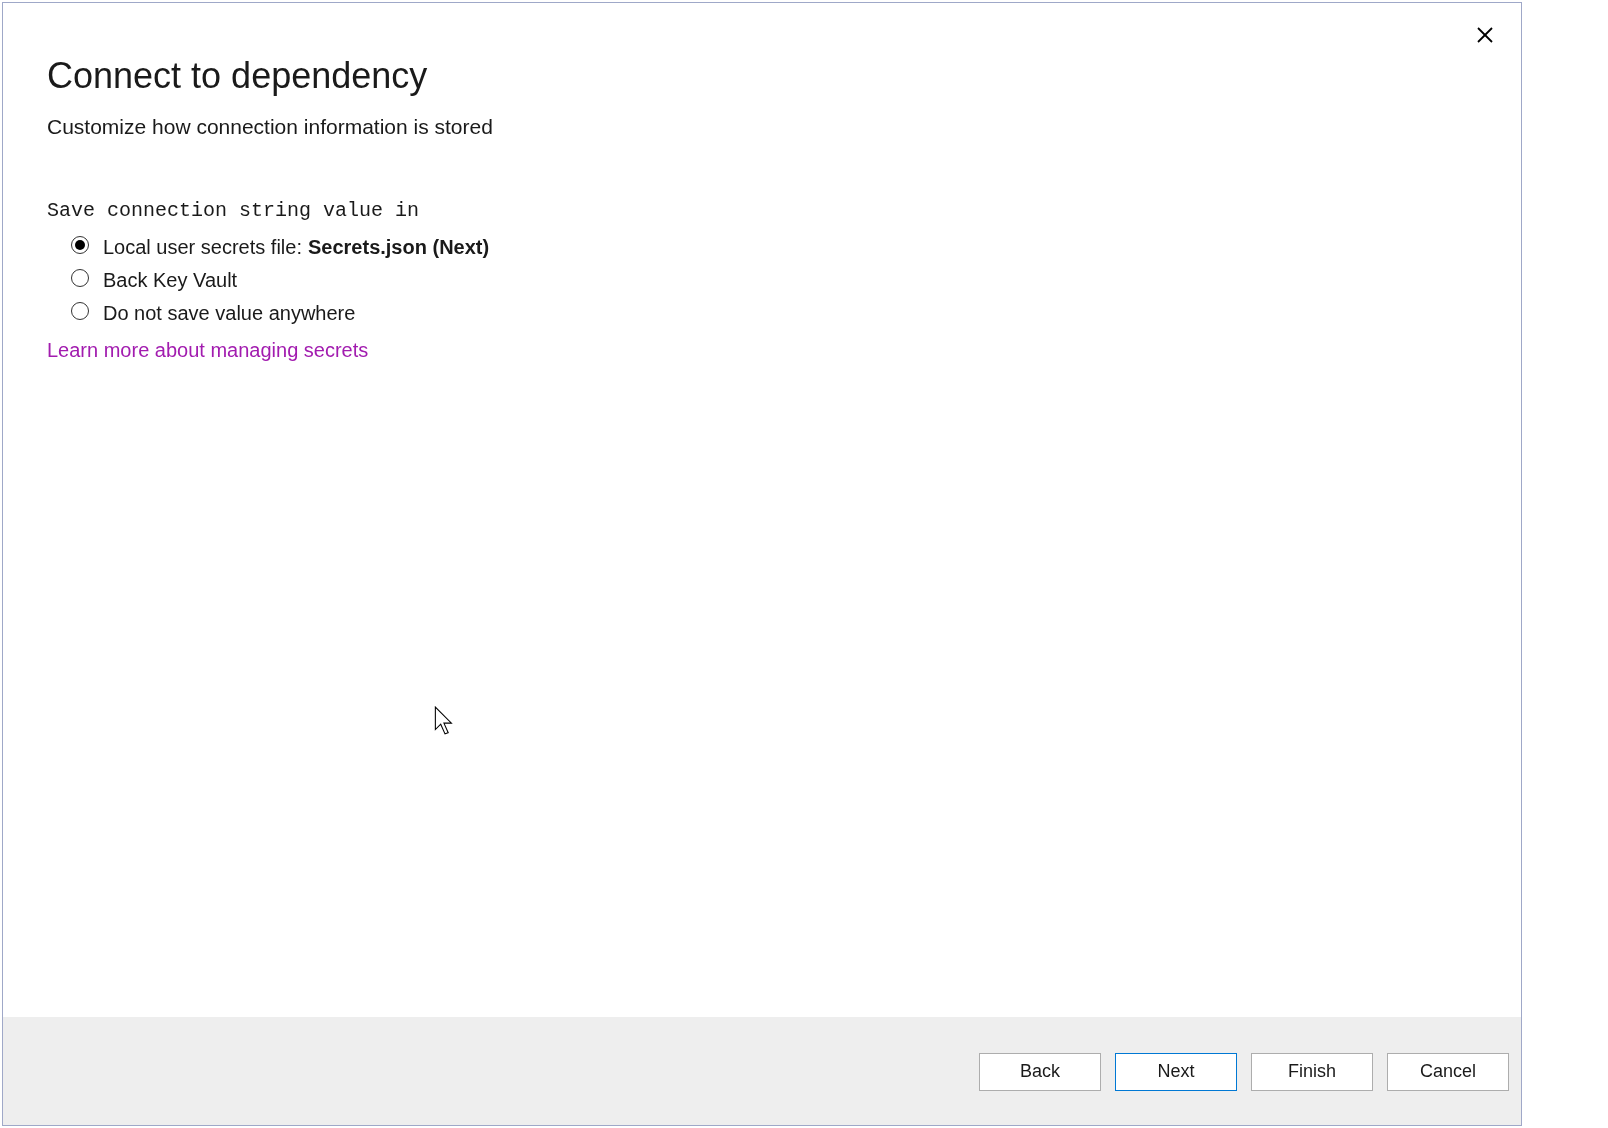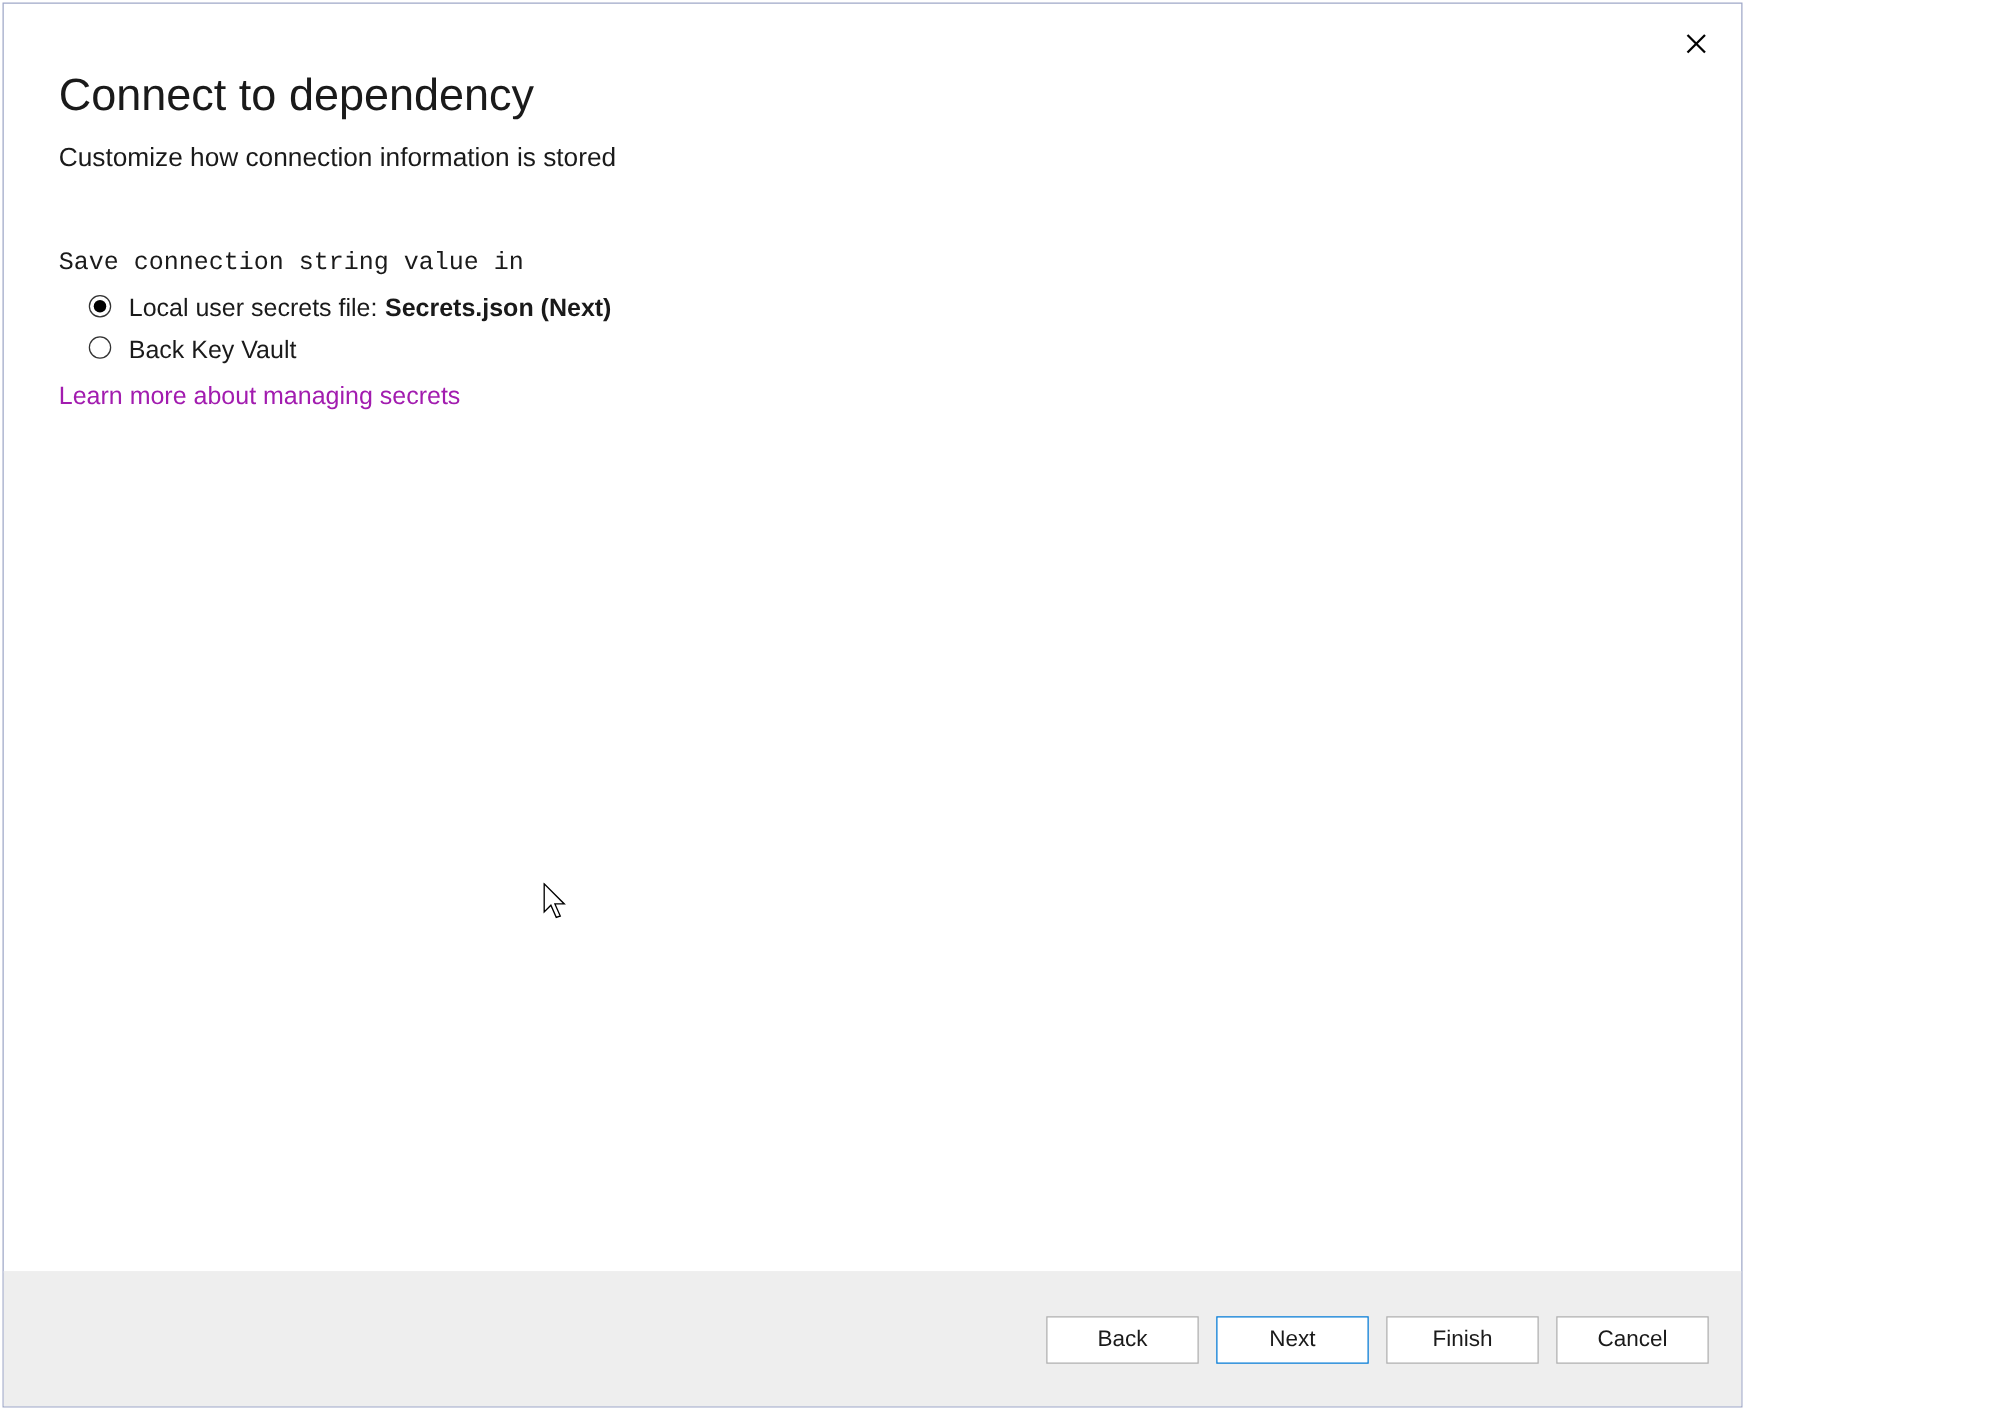--- a/index.html
+++ b/index.html
@@ -8,21 +8,21 @@
       padding: 0;
     }
     body {
       font-family: "Segoe UI", Tahoma, Geneva, sans-serif;
       background: #ffffff;
       width: 1608px;
       height: 1128px;
       position: relative;
     }
     .dialog {
-      width: 1392px;
+      width: 1520px;
       height: 1124px;
       margin: 2px;
       border: 1px solid #9fa8c8;
       background: #ffffff;
       display: flex;
       flex-direction: column;
       position: relative;
     }
     .close-btn {
       position: absolute;
@@ -101,21 +101,21 @@
       cursor: pointer;
       text-decoration: none;
     }
     .footer {
       height: 108px;
       background: #eeeeee;
       border-top: 1px solid #eeeeee;
       display: flex;
       align-items: center;
       justify-content: flex-end;
-      padding-right: 26px;
+      padding-right: 12px;
       gap: 14px;
     }
     .btn {
       width: 122px;
       height: 38px;
       background: #ffffff;
       border: 1px solid #adadad;
       font-size: 18px;
       color: #1a1a1a;
       cursor: pointer;
@@ -153,20 +153,24 @@
     <div class="radio-group">
       <div class="radio-item">
         <span class="radio-circle selected"></span>
         <span>Local user secrets file:</span>
         <span class="radio-label-bold">Secrets.json (Next)</span>
       </div>
       <div class="radio-item">
         <span class="radio-circle"></span>
         <span>Back Key Vault</span>
       </div>
+      <div class="radio-item">
+        <span class="radio-circle"></span>
+        <span>Do not save value anywhere</span>
+      </div>
     </div>
 
     <a class="link">Learn more about managing secrets</a>
   </div>
 
   <div class="footer">
     <button class="btn">Back</button>
     <button class="btn primary">Next</button>
     <button class="btn">Finish</button>
     <button class="btn">Cancel</button>

